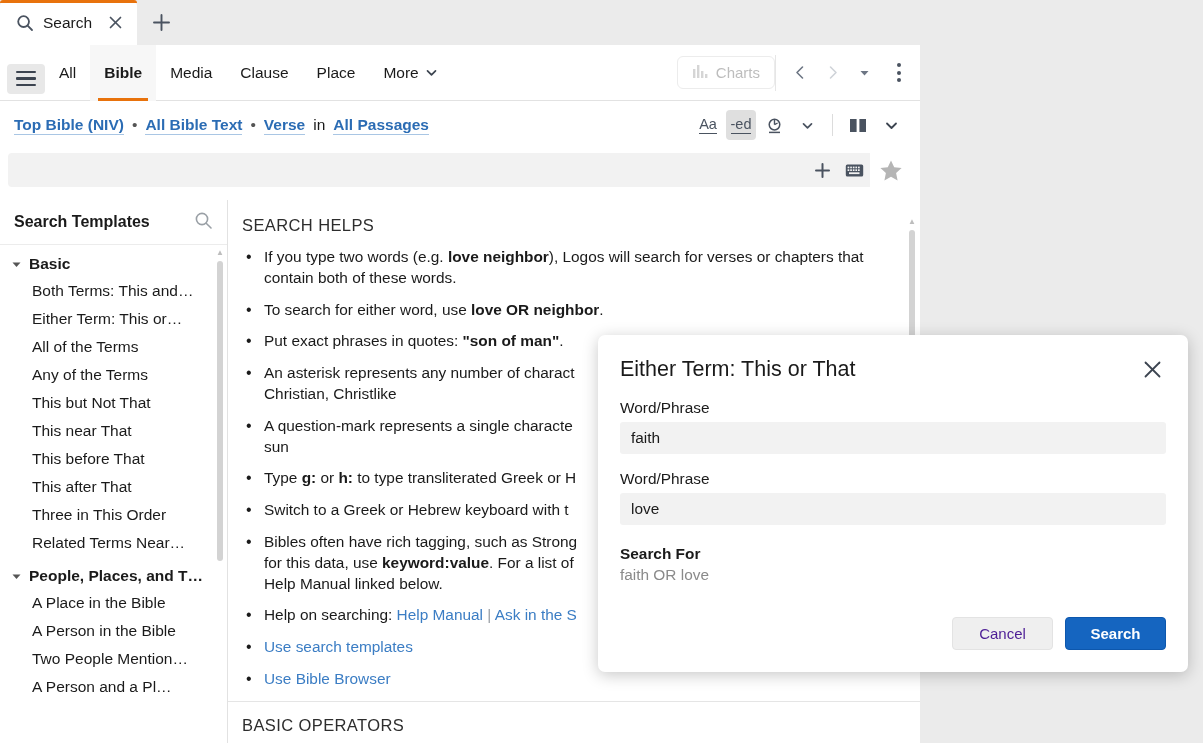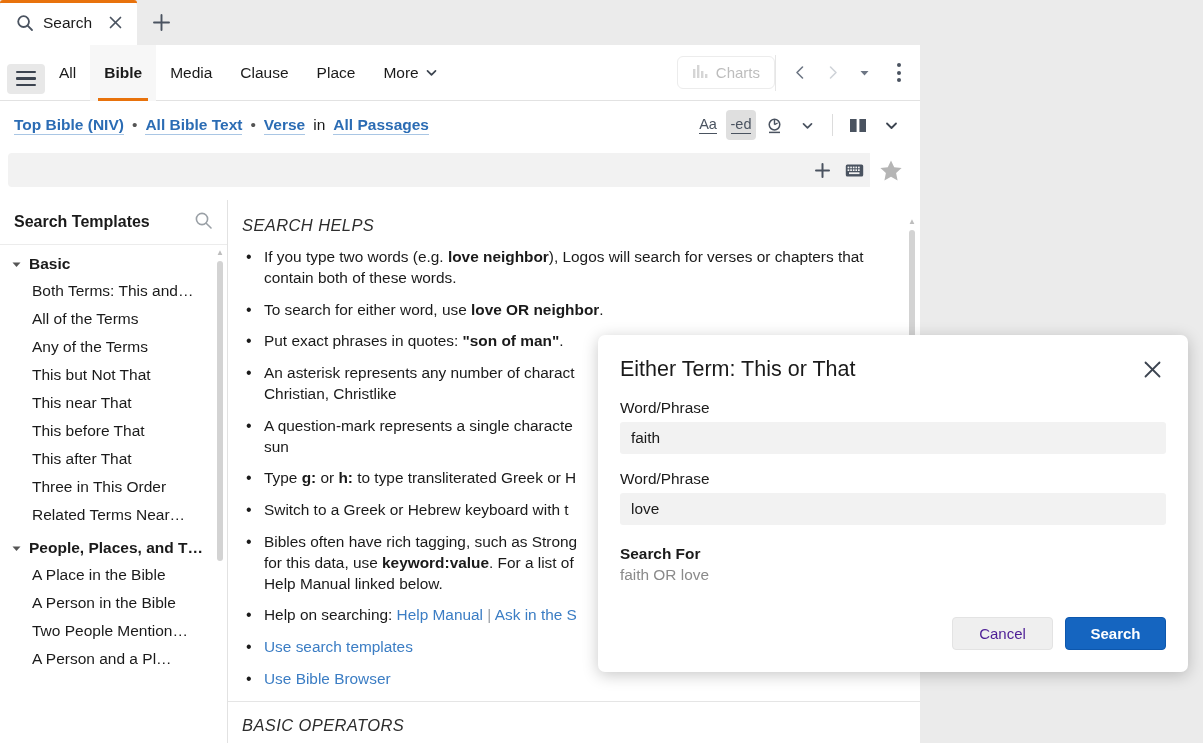--- a/index.html
+++ b/index.html
@@ -119,21 +119,21 @@
   .sb-item{ font-size:15.5px; color:#1a1a1a; padding:5px 6px 5px 32px;
     white-space:nowrap; overflow:hidden; }
   .sb-scroll{ position:absolute; right:3px; top:4px; bottom:0; width:8px; }
   .sb-scroll .up{ position:absolute;top:0;left:0;width:8px;height:8px;color:#bdbdbd;font-size:8px;line-height:8px;text-align:center;}
   .sb-scroll .thumb{ position:absolute; top:12px; height:300px; width:6px; left:1px;
      background:#d3d3d3; border-radius:3px; }
 
   
   .content{ flex:1; position:relative; background:#fff; overflow:hidden; }
   .content-inner{ padding:16px 22px 0 14px; }
-  .sect-title{ font-size:16.5px; color:#2d2d2d; letter-spacing:.4px; margin-bottom:12px;font-style:italic; }
+  .sect-title{ font-size:16.5px; color:#2d2d2d; letter-spacing:.4px; margin-bottom:12px; }
   ul.helps{ list-style:none; }
   ul.helps li{ position:relative; padding-left:22px; margin-bottom:11px;
     font-size:15.4px; line-height:1.35; color:#1a1a1a; }
   ul.helps li::before{ content:"•"; position:absolute;left:4px;top:-1px;color:#1a1a1a;font-size:16px;}
   ul.helps b{ font-weight:bold; }
   a.lnk{ color:#3b7dc4; text-decoration:none; }
   .pipe{ color:#9aa0a6; }
   .divider{ height:1px;background:#e5e5e5; margin:14px 0 0 0; }
   .sect2{ padding:14px 22px 0 14px;}
   .c-scroll{ position:absolute; right:4px; top:18px; width:8px; height:440px; }
@@ -353,20 +353,21 @@
 
         <div class="sb-group">
           <span class="caret">
               <svg width="11" height="11" viewBox="0 0 11 11">
                 <polygon points="1.5,3.5 9.5,3.5 5.5,8" fill="#555"></polygon>
               </svg>
             </span>
           <span class="glabel">Basic</span>
         </div>
         <div class="sb-item">Both Terms: This and…</div>
+        <div class="sb-item">Either Term: This or…</div>
         <div class="sb-item">All of the Terms</div>
         <div class="sb-item">Any of the Terms</div>
         <div class="sb-item">This but Not That</div>
         <div class="sb-item">This near That</div>
         <div class="sb-item">This before That</div>
         <div class="sb-item">This after That</div>
         <div class="sb-item">Three in This Order</div>
         <div class="sb-item">Related Terms Near…</div>
 
         <div class="sb-group" style="margin-top:6px;">

